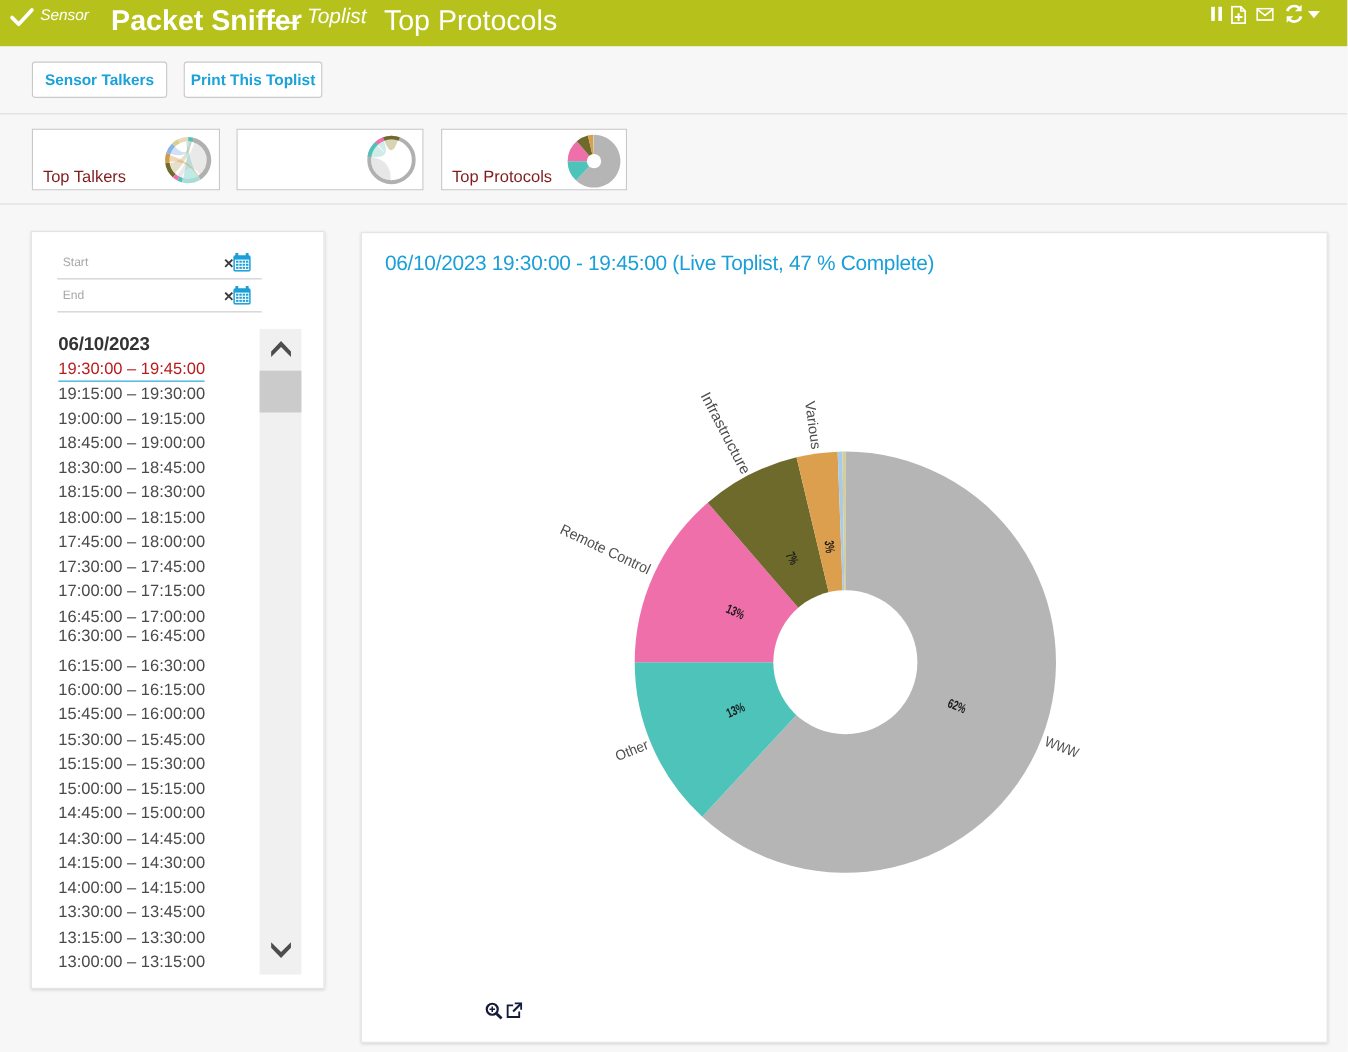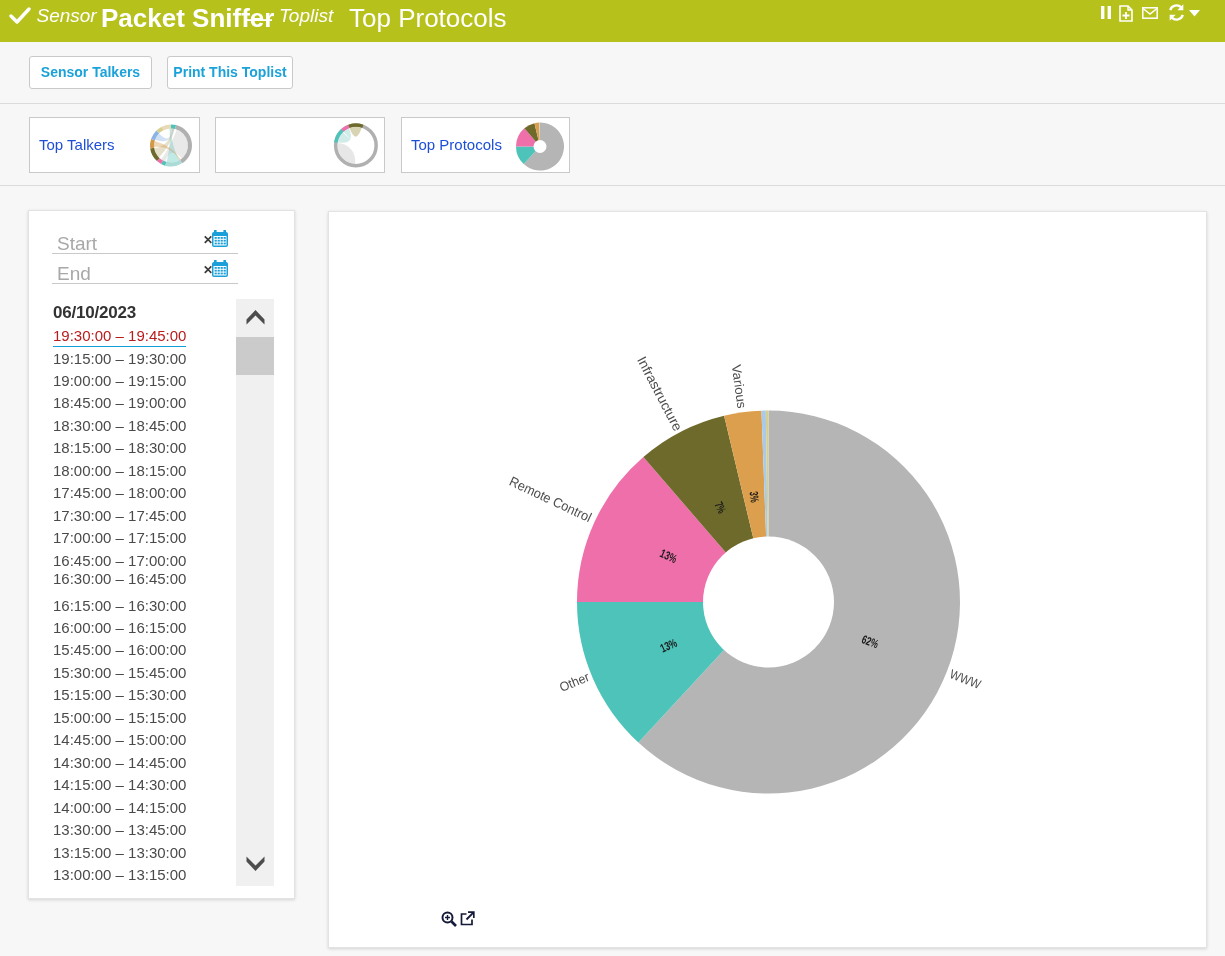--- a/index.html
+++ b/index.html
@@ -2,38 +2,38 @@
 <html><head><meta charset="utf-8">
 <style>
 * { margin:0; padding:0; box-sizing:border-box; }
 html,body { width:1225px; height:956px; background:#f7f7f7; font-family:"Liberation Sans",sans-serif; position:relative; overflow:hidden; }
 .abs { position:absolute; }
 .header { position:absolute; left:0; top:0; width:1225px; height:42px; background:#b6c11c; }
 .hseg { position:absolute; top:3px; font-size:26px; color:#fff; white-space:nowrap; }
 .hline { position:absolute; left:0; width:1225px; height:1px; background:#dcdcdc; }
 .btn { position:absolute; top:56px; height:33px; background:#fff; border:1px solid #c9c9c9; border-radius:3px; color:#1aa2d9; font-weight:bold; font-size:14px; line-height:31px; text-align:center; white-space:nowrap; overflow:hidden; }
 .tab { position:absolute; top:117px; height:56px; background:#fff; border:1px solid #c9c9c9; }
-.tabtext { position:absolute; left:9px; top:0; height:54px; line-height:54px; font-size:15px; color:#1d4ed8; font-weight:500; white-space:nowrap; }
+.tabtext { position:absolute; left:9px; top:16px; height:54px; line-height:54px; font-size:15px; color:#7f1d1d; font-weight:500; white-space:nowrap; }
 .card { position:absolute; background:#fff; border:1px solid #e3e3e3; box-shadow:0 1px 3px rgba(0,0,0,0.15); }
-.ph { position:absolute; left:28px; font-size:19px; color:#a8a8a8; }
+.ph { position:absolute; left:28px; font-size:11px; color:#a8a8a8; }
 .iline { position:absolute; left:23px; width:186px; height:1px; background:#c9c9c9; }
 .xmark { position:absolute; font-size:12px; font-weight:bold; color:#3a3a3a; }
 .titem { position:absolute; left:24px; font-size:15px; color:#4a4a4a; height:22px; line-height:22px; white-space:nowrap; }
 .titem.sel { color:#b91c1c; border-bottom:1px solid #12a0d8; }
 .datehdr { position:absolute; left:24px; font-size:17px; font-weight:bold; color:#333; letter-spacing:-0.2px; }
 .track { position:absolute; left:207px; top:88px; width:38px; height:587px; background:#f0f0f0; }
 .thumb { position:absolute; left:0; top:38px; width:38px; height:38px; background:#cbcbcb; }
 .title { position:absolute; left:21px; top:17px; font-size:19px; color:#1b9fd8; white-space:nowrap; letter-spacing:-0.3px; }
 </style></head>
 <body>
 <div class="header">
   <svg class="abs" style="left:9px;top:7px" width="22" height="18" viewBox="0 0 22 18">
       <path d="M2 9 L8 15 L20 2" stroke="#fff" stroke-width="3.4" fill="none" stroke-linecap="round" stroke-linejoin="round"></path>
     </svg>
-  <div class="hseg" style="left:36.5px;font-size:19px;top:5px"><i>Sensor</i></div>
+  <div class="hseg" style="left:36.5px;font-size:14px;top:5px"><i>Sensor</i></div>
   <div class="hseg" style="left:101px"><b>Packet Sniffer</b></div>
   <div class="hseg" style="left:246px">—</div>
   <div class="hseg" style="left:279px;font-size:19px;top:5px"><i>Toplist</i></div>
   <div class="hseg" style="left:349px">Top Protocols</div>
   <svg class="abs" style="left:1101px;top:6px" width="10" height="13" viewBox="0 0 10 13">
       <rect x="0" y="0" width="3.4" height="13" fill="#fff"></rect>
       <rect x="6.6" y="0" width="3.4" height="13" fill="#fff"></rect>
     </svg>
   <svg class="abs" style="left:1119px;top:5px" width="14" height="17" viewBox="0 0 14 17">
       <path d="M1 1 h8 l4 4 v11 h-12 z" fill="none" stroke="#fff" stroke-width="1.6"></path>
@@ -185,20 +185,21 @@
         <path d="M0.5 10.5 L9.5 1 L18.5 10.5 L18.5 15.5 L9.5 6.5 L0.5 15.5 Z" fill="#4d4d4d"></path>
       </svg>
     <div class="thumb"></div>
     <svg class="abs" style="left:9.5px;top:557px" width="19" height="16" viewBox="0 0 19 16">
         <path d="M0.5 5.5 L9.5 15 L18.5 5.5 L18.5 0.5 L9.5 9.5 L0.5 0.5 Z" fill="#4d4d4d"></path>
       </svg>
   </div>
 </div>
 
 <div class="card" style="left:328px; top:211px; width:879px; height:737px;">
+  <div class="title">06/10/2023 19:30:00 - 19:45:00 (Live Toplist, 47 % Complete)</div>
   <svg class="abs" style="left:0;top:0" width="879" height="737">
 <path d="M439.5,390.0 L439.50,198.50 A191.5,191.5 0 1 1 309.39,530.51 Z" fill="#b5b5b5"></path>
 <path d="M439.5,390.0 L309.39,530.51 A191.5,191.5 0 0 1 248.00,390.00 Z" fill="#4ec3b9"></path>
 <path d="M439.5,390.0 L248.00,390.00 A191.5,191.5 0 0 1 314.37,245.04 Z" fill="#ee6fa9"></path>
 <path d="M439.5,390.0 L314.37,245.04 A191.5,191.5 0 0 1 395.12,203.71 Z" fill="#6e6a2c"></path>
 <path d="M439.5,390.0 L395.12,203.71 A191.5,191.5 0 0 1 432.48,198.63 Z" fill="#dc9f4d"></path>
 <path d="M439.5,390.0 L432.48,198.63 A191.5,191.5 0 0 1 436.83,198.52 Z" fill="#a9cbe9"></path>
 <path d="M439.5,390.0 L436.83,198.52 A191.5,191.5 0 0 1 439.50,198.50 Z" fill="#d6cf8f"></path>
 <circle cx="439.5" cy="390.0" r="65.5" fill="#ffffff"></circle>
 <text x="541.0" y="429.8" font-size="12" fill="#1a1a1a" font-weight="bold" text-anchor="middle" dominant-baseline="central" textLength="17" lengthAdjust="spacingAndGlyphs" transform="rotate(21.4 541.0 429.8)">62%</text>

